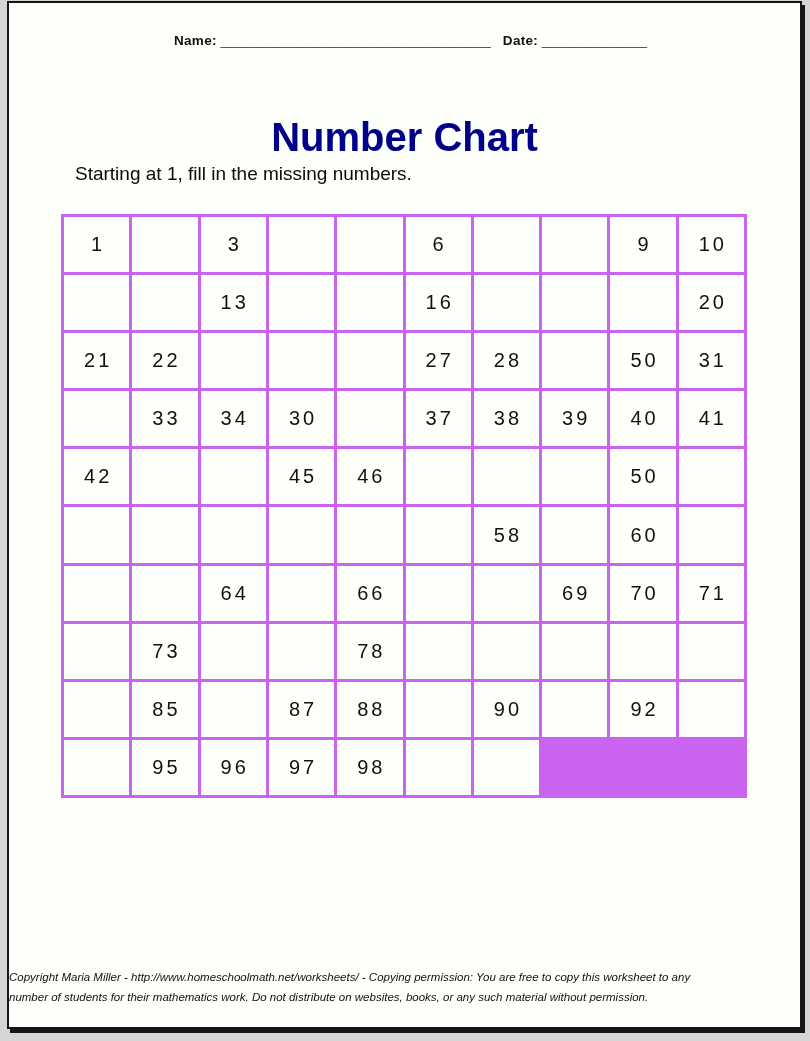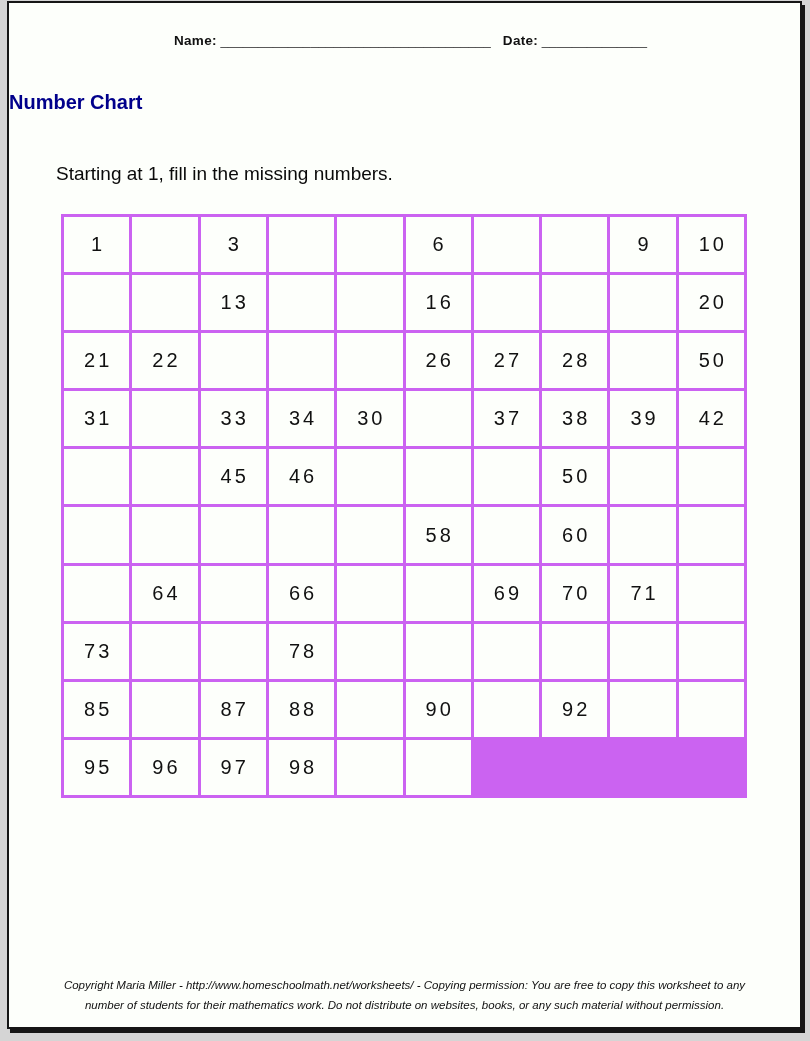--- a/index.html
+++ b/index.html
@@ -38,33 +38,34 @@
     letter-spacing: 0.3px;
   }
   .field-line {
     color: #333;
     letter-spacing: 0px;
   }
   .date-group { margin-left: 12px; }
   
   .title {
     position: absolute;
-    top: 88px;
+    top: 112px;
     left: 0;
     width: 100%;
-    font-size: 20px;
+    text-align: center;
+    font-size: 40px;
     font-weight: bold;
     color: #00008b;
     letter-spacing: 0px;
   }
   
   .instruction {
     position: absolute;
     top: 160px;
-    left: 47px;
+    left: 66px;
     font-size: 19px;
     color: #0a0a0a;
   }
   
   .grid {
     position: absolute;
     top: 211px;
     left: 52px;
     width: 686px;
     height: 584px;
@@ -82,24 +83,24 @@
     align-items: center;
     justify-content: center;
     font-size: 20px;
     color: #111;
     letter-spacing: 3px;
     text-indent: 3px;
   }
   
   .footer {
     position: absolute;
-    bottom: 12px;
+    bottom: 20px;
     left: 0;
     width: 100%;
-    text-align: center;
+    text-align: left;
     font-style: italic;
     font-size: 11.5px;
     line-height: 20px;
     color: #111;
   }
 </style>
 </head>
 <body>
 
 <div class="viewport">
@@ -132,34 +133,35 @@
         <div class="cell">16</div>
         <div class="cell"></div>
         <div class="cell"></div>
         <div class="cell"></div>
         <div class="cell">20</div>
         <div class="cell">21</div>
         <div class="cell">22</div>
         <div class="cell"></div>
         <div class="cell"></div>
         <div class="cell"></div>
-        <div class="cell">26</div>
         <div class="cell">27</div>
         <div class="cell">28</div>
         <div class="cell"></div>
         <div class="cell">50</div>
         <div class="cell">31</div>
         <div class="cell"></div>
         <div class="cell">33</div>
         <div class="cell">34</div>
         <div class="cell">30</div>
         <div class="cell"></div>
         <div class="cell">37</div>
         <div class="cell">38</div>
         <div class="cell">39</div>
+        <div class="cell">40</div>
+        <div class="cell">41</div>
         <div class="cell">42</div>
         <div class="cell"></div>
         <div class="cell"></div>
         <div class="cell">45</div>
         <div class="cell">46</div>
         <div class="cell"></div>
         <div class="cell"></div>
         <div class="cell"></div>
         <div class="cell">50</div>
         <div class="cell"></div>

